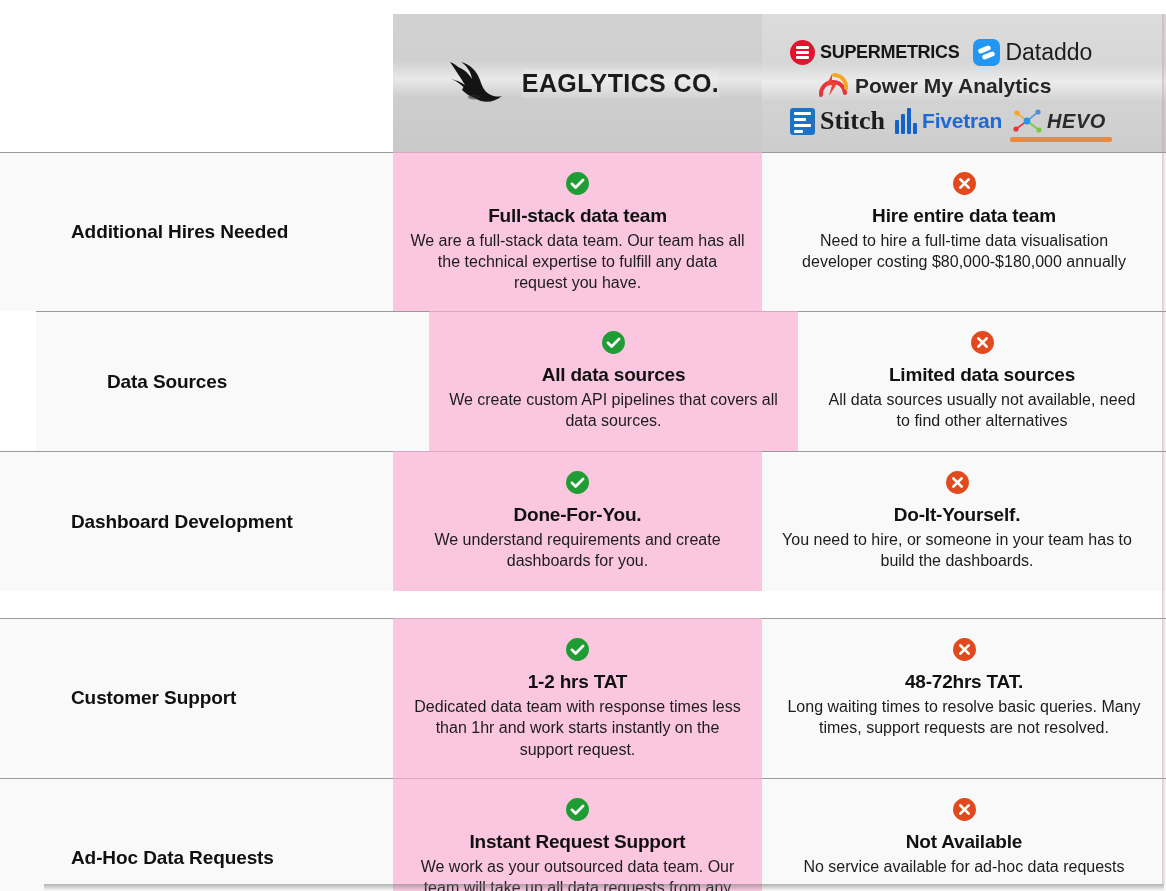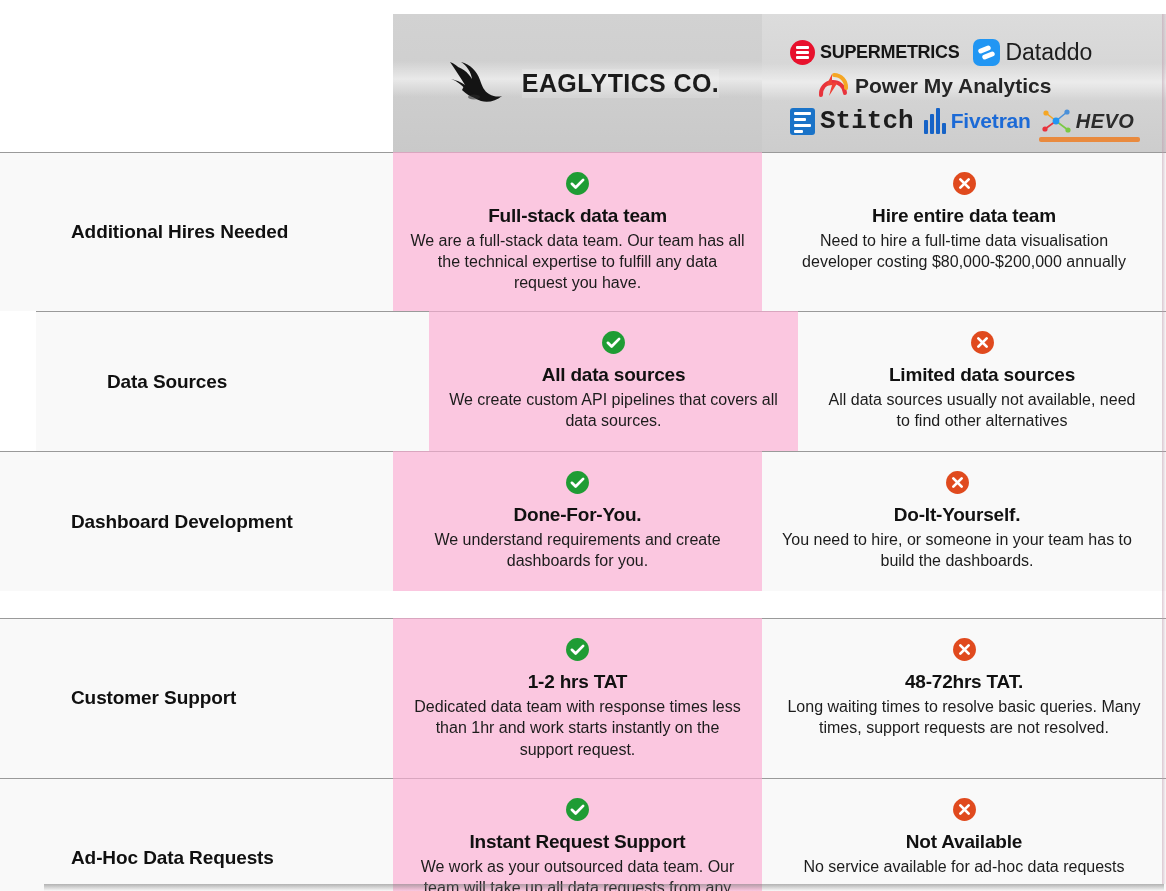--- a/index.html
+++ b/index.html
@@ -127,21 +127,21 @@
   .pma-mark { width:34px; height:30px; position:relative; }
   .pma-txt { font-size:21px; color:#262626; }
 
   
   .st-mark { width:25px; height:27px; background:#1a73c8; border-radius:3px; position:relative; }
   .st-mark i { position:absolute; left:4px; height:3px; background:#fff; border-radius:1px; }
   .st-mark i:nth-child(1){ top:4px; width:17px; }
   .st-mark i:nth-child(2){ top:10px; width:12px; }
   .st-mark i:nth-child(3){ top:16px; width:17px; }
   .st-mark i:nth-child(4){ top:22px; width:9px; }
-  .st-txt { font-family:Liberation Mono, monospace; font-size:26px; color:#1c1c1c; }
+  .st-txt { font-family:Liberation Serif, serif; font-size:26px; color:#1c1c1c; }
 
   
   .fv-mark { width:22px; height:26px; position:relative; }
   .fv-mark i { position:absolute; bottom:0; width:4px; background:#1663c7; border-radius:1px; }
   .fv-mark i:nth-child(1){ left:0;  height:14px; }
   .fv-mark i:nth-child(2){ left:6px; height:20px; }
   .fv-mark i:nth-child(3){ left:12px; height:26px; }
   .fv-mark i:nth-child(4){ left:18px; height:11px; }
   .fv-txt { font-size:21px; color:#1c6ad6; font-weight:bold; letter-spacing:-.2px; }
 
@@ -305,21 +305,21 @@
         </svg>
         <div class="cell-title">Full-stack data team</div>
         <div class="cell-desc">We are a full-stack data team. Our team has all the technical expertise to fulfill any data request you have.</div>
       </div>
       <div class="c-them" style="min-height: 137px;">
         <svg class="icon-cross" viewBox="0 0 24 24">
           <circle cx="12" cy="12" r="11" fill="#e04a1e"></circle>
           <path d="M8 8 L16 16 M16 8 L8 16" fill="none" stroke="#fff" stroke-width="2.6" stroke-linecap="round"></path>
         </svg>
         <div class="cell-title">Hire entire data team</div>
-        <div class="cell-desc">Need to hire a full-time data visualisation developer costing $80,000-$200,000 annually</div>
+        <div class="cell-desc">Need to hire a full-time data visualisation developer costing $80,000-$180,000 annually</div>
       </div>
     </div>
 
     <div class="row" style="min-height: 140px; padding-left: 36px;">
       <div class="c-label" style="min-height: 140px;">
         <span>Data Sources</span>
       </div>
       <div class="c-us" style="min-height: 140px;">
         <svg class="icon-check" viewBox="0 0 24 24">
           <circle cx="12" cy="12" r="11" fill="#1f9c34"></circle>

